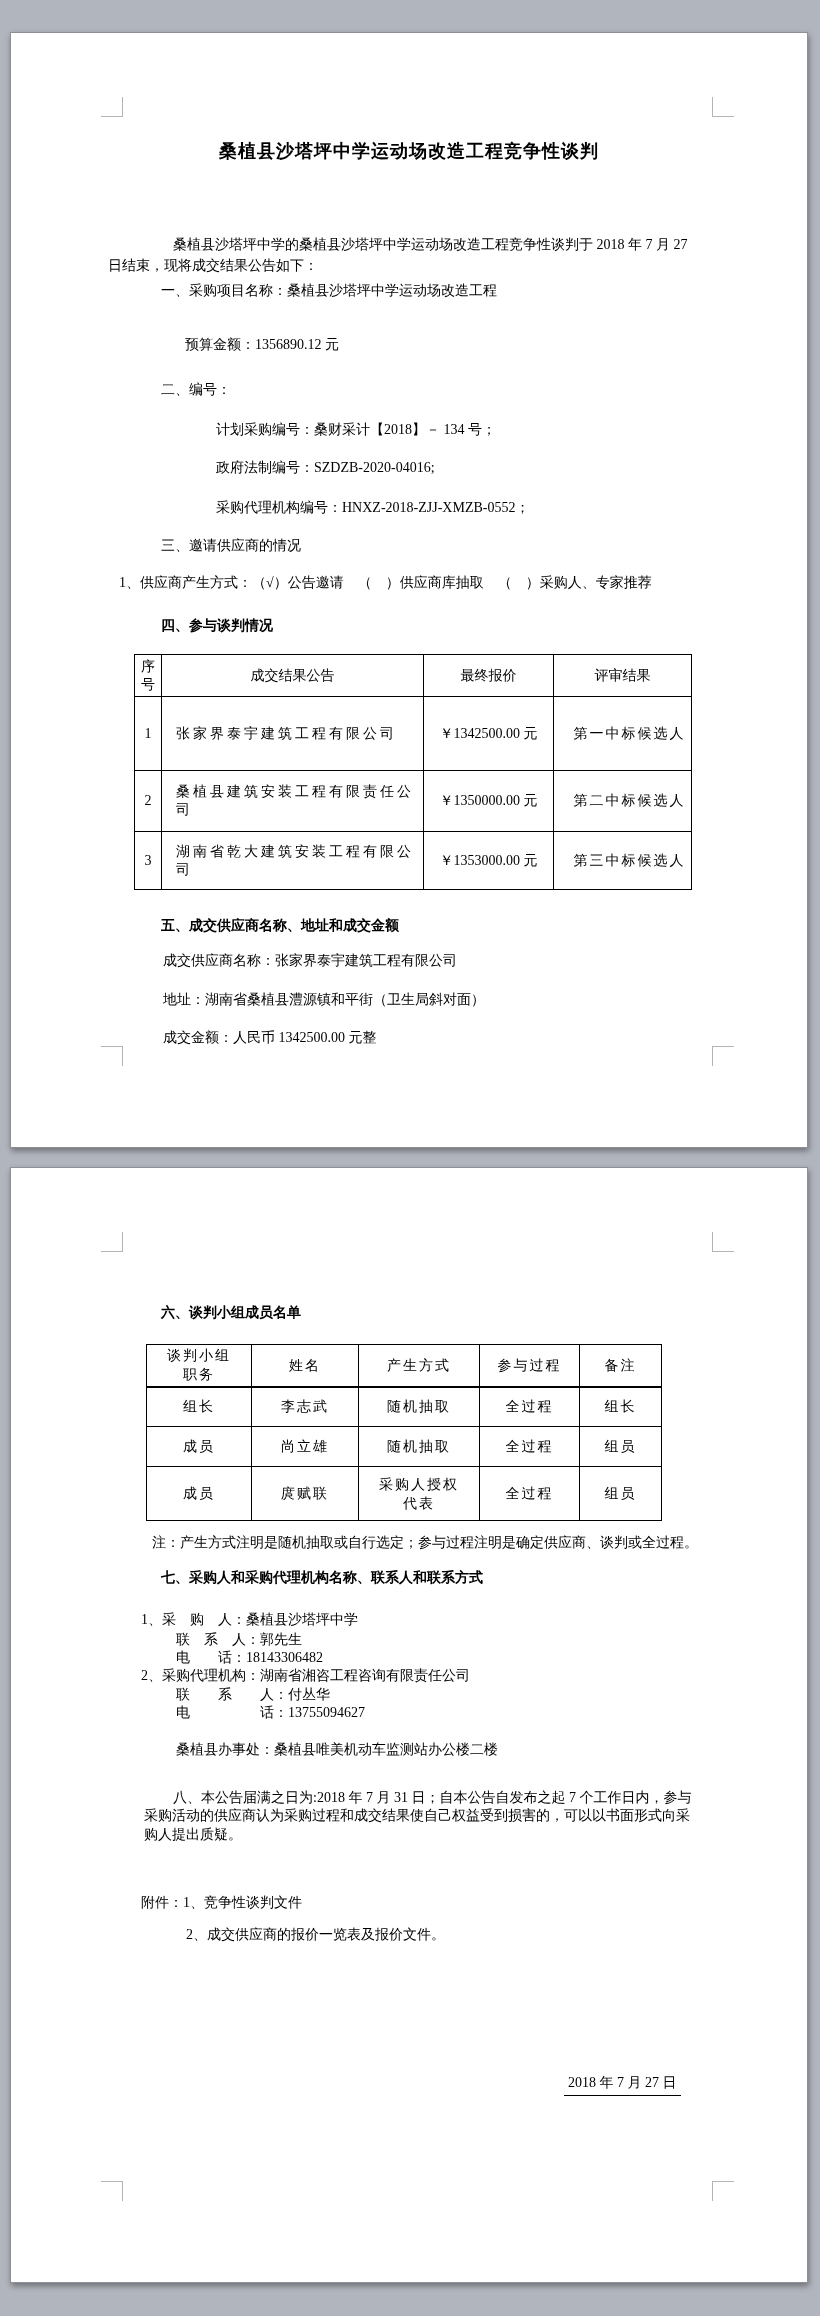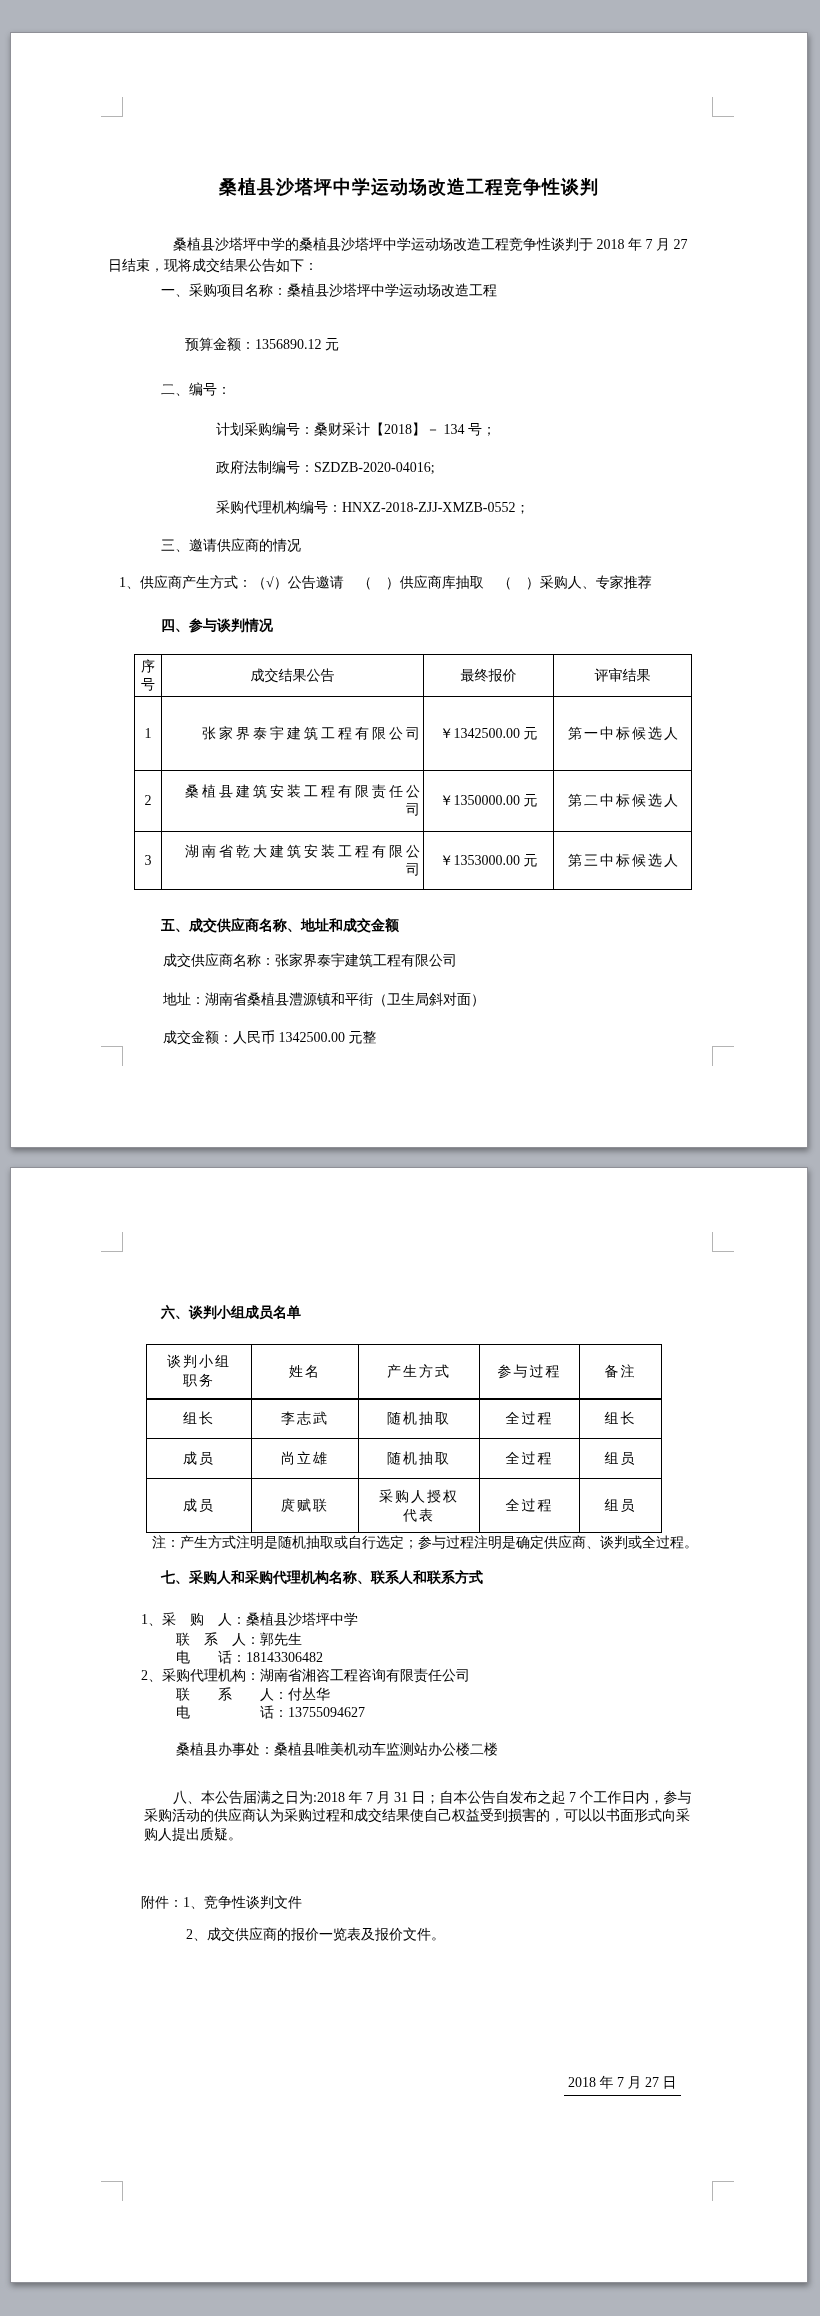--- a/index.html
+++ b/index.html
@@ -11,21 +11,21 @@
   .page{
     position:absolute;left:10px;width:796px;height:1114px;
     background:#fff;border:1px solid #8f9097;
     box-shadow:1px 3px 6px rgba(0,0,0,.38);
     overflow:hidden;
   }
   #page1{top:32px}
   #page2{top:1167px}
   .title{
     position:absolute;left:0;width:100%;text-align:center;
-    font-size:18px;font-weight:bold;white-space:nowrap;letter-spacing:1px;margin-top:36px;
+    font-size:18px;font-weight:bold;white-space:nowrap;letter-spacing:1px;
   }
   .line{
     position:absolute;font-size:14px;line-height:18px;white-space:nowrap;
   }
   .bold{font-weight:bold}
   
   .mark{position:absolute;width:21px;height:19px;border:0 solid #b4b4b4}
   .mark.tl{border-right-width:1px;border-bottom-width:1px}
   .mark.tr{border-left-width:1px;border-bottom-width:1px}
   .mark.bl{border-right-width:1px;border-top-width:1px}
@@ -45,32 +45,32 @@
   
   #bidTable{left:123px;top:621px;width:557px}
   #bidTable col.c0{width:27px}
   #bidTable col.c1{width:262px}
   #bidTable col.c2{width:130px}
   #bidTable col.c3{width:138px}
   #bidTable tr.hdr{height:42px}
   #bidTable tr.r0{height:74px}
   #bidTable tr.r1{height:61px}
   #bidTable tr.r2{height:58px}
-  #bidTable td.name{text-align:right;padding-left:14px;letter-spacing:3px}
-  #bidTable td.result{text-align:left;padding-left:14px;letter-spacing:2px}
+  #bidTable td.name{text-align:left;padding-left:14px;letter-spacing:3px}
+  #bidTable td.result{text-align:center;padding-left:14px;letter-spacing:2px}
   #bidTable td.price{letter-spacing:0}
   
   #panelTable{left:135px;top:176px;width:515px}
   #panelTable col.c0{width:105px}
   #panelTable col.c1{width:107px}
   #panelTable col.c2{width:121px}
   #panelTable col.c3{width:100px}
   #panelTable col.c4{width:82px}
   #panelTable th,#panelTable td{white-space:pre-line;letter-spacing:2px;line-height:19px}
-  #panelTable tr.hdr{height:54px}
+  #panelTable tr.hdr{height:42px}
   #panelTable tr.hdr th{border-bottom-width:2px}
   #panelTable tr.r0,#panelTable tr.r1{height:40px}
   #panelTable tr.r2{height:54px}
   .date{
     border-bottom:1px solid #000;padding:0 4px 3px 4px;
   }
 </style>
 </head>
 <body>
 

